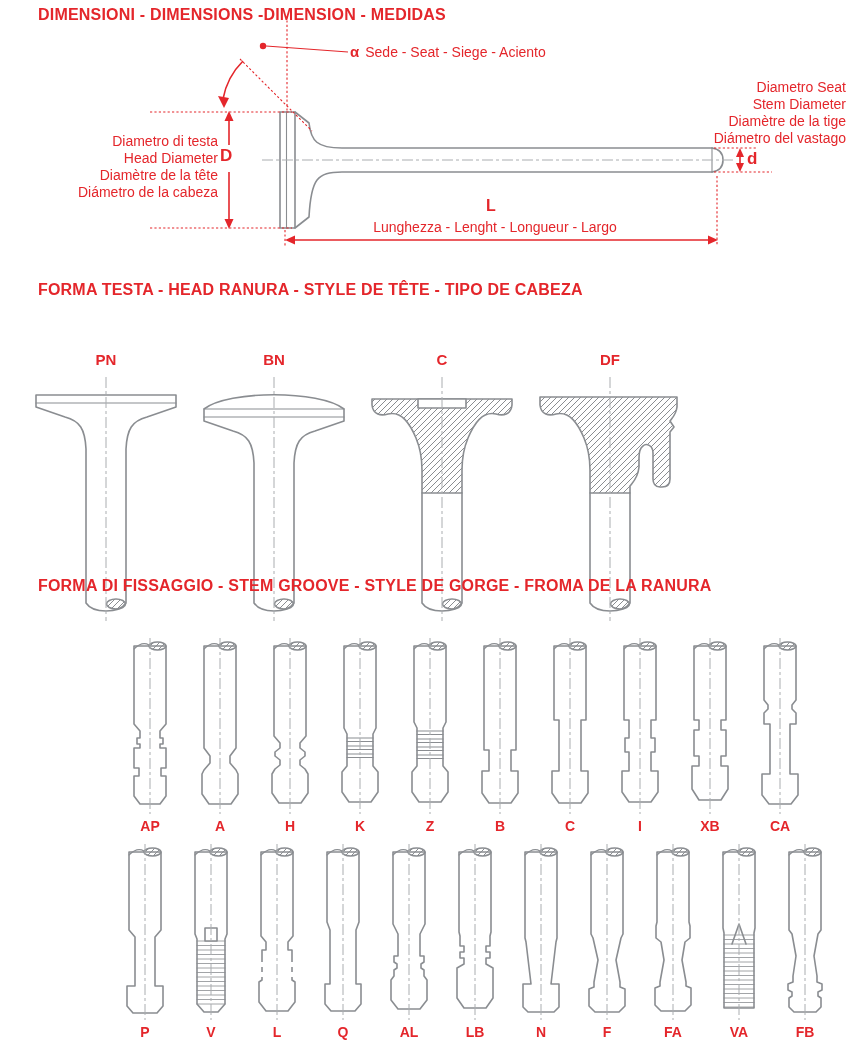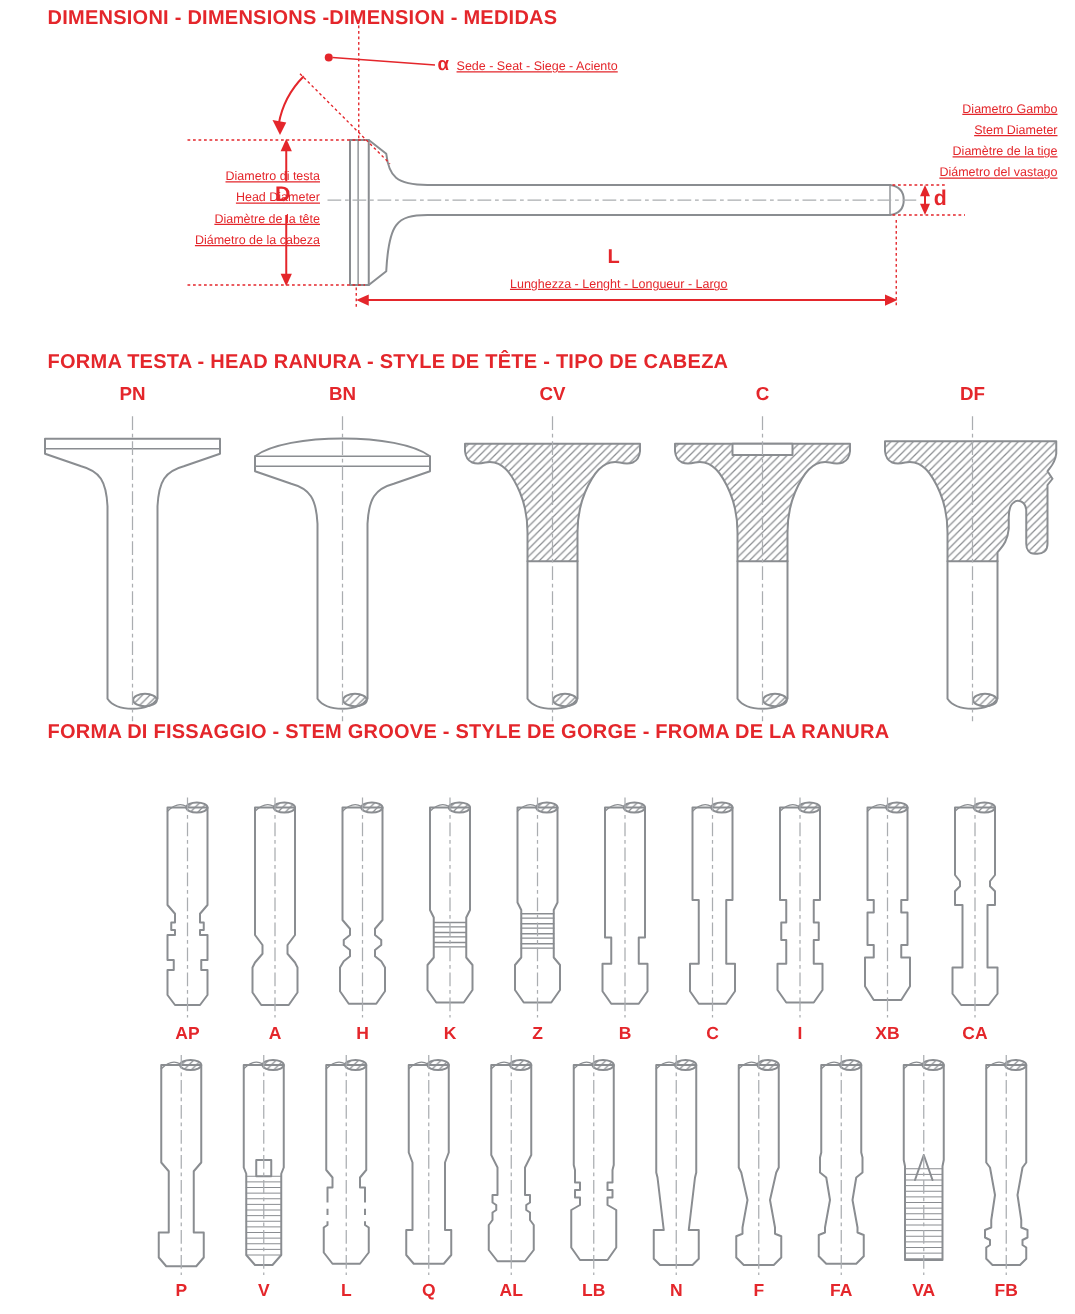--- a/index.html
+++ b/index.html
@@ -6,24 +6,24 @@
   html,body{margin:0;padding:0;}
   body{
     width:860px;height:1051px;position:relative;background:#fff;
     font-family:"Liberation Sans",sans-serif;overflow:hidden;
   }
   .abs{position:absolute;}
   .sec-title{
     margin:0;font-size:16px;font-weight:bold;color:var(--red);
     letter-spacing:.2px;white-space:nowrap;
   }
-  .dim-text{font-size:10px;color:var(--red);line-height:17px;white-space:nowrap;text-decoration:underline;}
+  .dim-text{font-size:14px;color:var(--red);line-height:17px;white-space:nowrap;}
   .dim-sym{font-size:17px;font-weight:bold;color:var(--red);}
   .alpha-row{display:flex;align-items:baseline;gap:6px;}
-  .cap{font-size:15px;font-weight:bold;color:var(--red);text-align:center;white-space:nowrap;}
+  .cap{font-size:15px;font-weight:bold;color:var(--red);text-align:center;white-space:nowrap;margin-top:44px;}
   figure{margin:0;padding:0;}
   .head-row{position:absolute;top:307px;left:22px;width:838px;display:flex;}
   .head-fig{width:168px;display:flex;flex-direction:column;align-items:center;}
   .head-fig .cap{height:20px;margin-bottom:4px;}
   .stem-row{position:absolute;display:flex;}
   .stem-fig{display:flex;flex-direction:column;align-items:center;width:64px;}
   .stem-fig .cap{margin-top:2px;font-size:14px;}
   
   .g{stroke:var(--gray);stroke-width:1.6;fill:none;stroke-linejoin:round;stroke-linecap:round;}
   .thin{stroke-width:1.1;}
@@ -87,27 +87,27 @@
     <polygon class="rfill" points="718,240 708,235.5 708,244.5"></polygon>
   </g>
 </svg>
 
 <div class="abs alpha-row" style="left:350px;top:43px;">
   <span class="dim-sym" style="font-size:15px;">α</span>
   <span class="dim-text">Sede - Seat - Siege - Aciento</span>
 </div>
 
 <div class="abs dim-text" style="right:14px;top:79px;text-align:right;">
-  <div>Diametro Gambo</div>
+  <div>Diametro Seat</div>
   <div>Stem Diameter</div>
   <div>Diamètre de la tige</div>
   <div>Diámetro del vastago</div>
 </div>
 
-<div class="abs dim-text" style="left:0;top:133px;width:218px;text-align:right;margin-left:38px;">
+<div class="abs dim-text" style="left:0;top:133px;width:218px;text-align:right;">
   <div>Diametro di testa</div>
   <div>Head Diameter</div>
   <div>Diamètre de la tête</div>
   <div>Diámetro de la cabeza</div>
 </div>
 
 <div class="abs dim-sym" style="left:220px;top:146px;">D</div>
 <div class="abs dim-sym" style="left:747px;top:149px;">d</div>
 <div class="abs dim-sym" style="left:486px;top:197px;font-size:16px;">L</div>
 <div class="abs dim-text" style="left:330px;top:219px;width:330px;text-align:center;">Lunghezza - Lenght - Longueur - Largo</div>
@@ -130,29 +130,20 @@
     <figcaption class="cap">BN</figcaption>
     <svg width="170" height="250" viewBox="0 0 170 250">
       <path class="gw" d="M15 46 L15 34 C40 15 130 15 155 34 L155 46 L126 56 C111 60 106 68 105 88 L105 228 C101 234 93 236 85 236 C77 236 69 234 65 228 L65 88 C64 68 59 60 44 56 L15 46 Z"></path>
       <line class="g thin" x1="15" y1="34" x2="155" y2="34"></line>
       <line class="g thin" x1="15" y1="42" x2="155" y2="42"></line>
       <ellipse class="hf" cx="95" cy="229" rx="9.5" ry="5"></ellipse>
       <line class="cl" x1="85" y1="2" x2="85" y2="246"></line>
     </svg>
   </figure>
 
-  <figure class="head-fig">
-    <figcaption class="cap">CV</figcaption>
-    <svg width="170" height="250" viewBox="0 0 170 250">
-      <path class="hf" d="M15 24 L155 24 L155 30 C154 40 146 41 139 39 C125 36 117 49 111 63 C106 75 105 85 105 95 L105 118 L65 118 L65 95 C65 85 64 75 59 63 C53 49 45 36 31 39 C24 41 16 40 15 30 Z"></path>
-      <path class="g" d="M65 118 L65 228 C69 234 77 236 85 236 C93 236 101 234 105 228 L105 118"></path>
-      <ellipse class="hf" cx="95" cy="229" rx="9.5" ry="5"></ellipse>
-      <line class="cl" x1="85" y1="2" x2="85" y2="246"></line>
-    </svg>
-  </figure>
 
   <figure class="head-fig">
     <figcaption class="cap">C</figcaption>
     <svg width="170" height="250" viewBox="0 0 170 250">
       <path class="hf" d="M15 24 L155 24 L155 30 C154 40 146 41 139 39 C125 36 117 49 111 63 C106 75 105 85 105 95 L105 118 L65 118 L65 95 C65 85 64 75 59 63 C53 49 45 36 31 39 C24 41 16 40 15 30 Z"></path>
       <rect class="gw" x="61" y="24" width="48" height="9"></rect>
       <path class="g" d="M65 118 L65 228 C69 234 77 236 85 236 C93 236 101 234 105 228 L105 118"></path>
       <ellipse class="hf" cx="95" cy="229" rx="9.5" ry="5"></ellipse>
       <line class="cl" x1="85" y1="2" x2="85" y2="246"></line>
     </svg>

